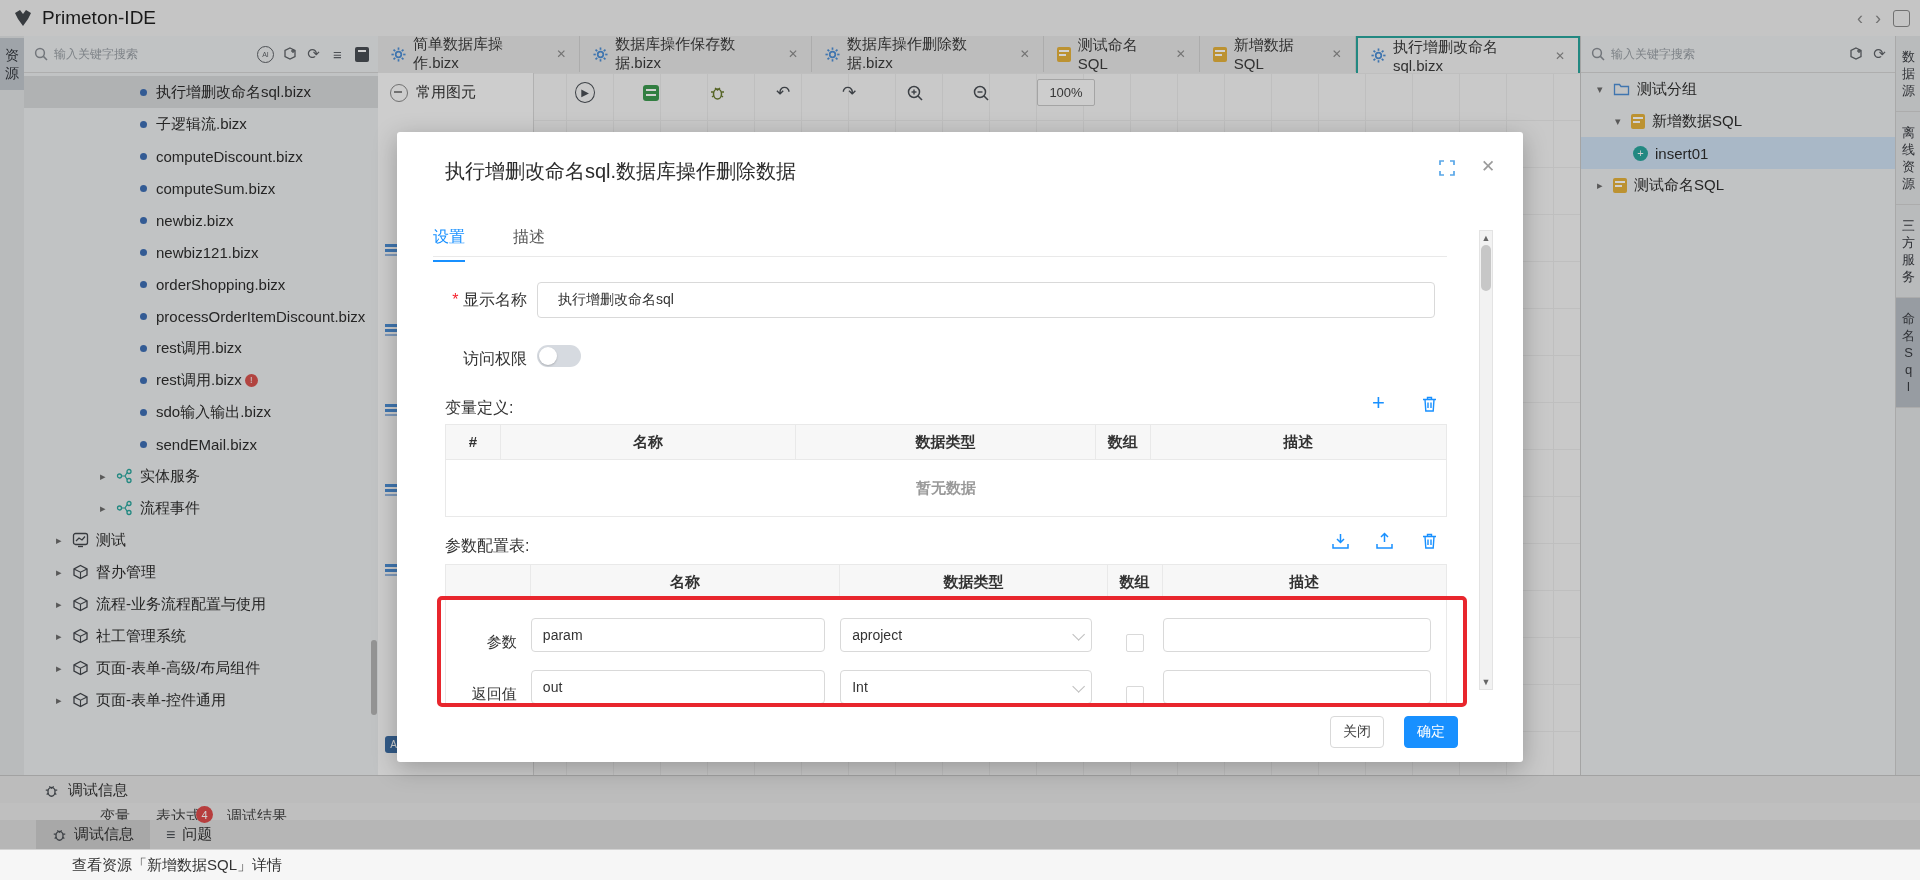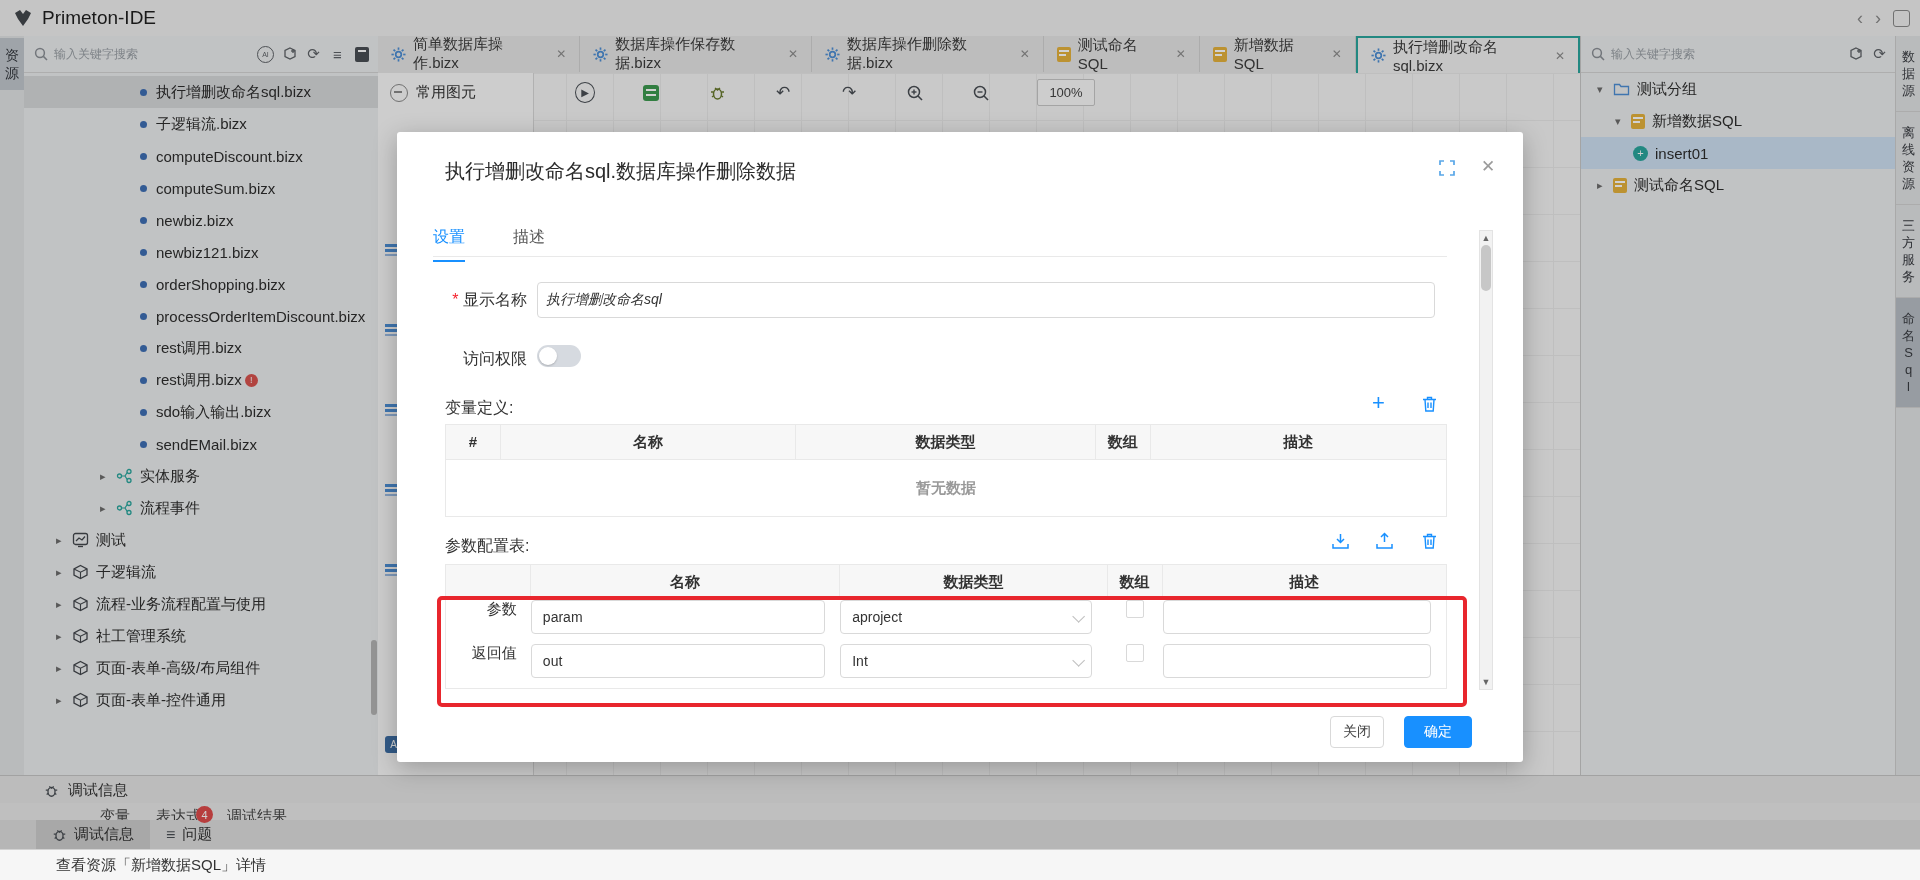--- a/index.html
+++ b/index.html
@@ -79,55 +79,55 @@
 
   
   #strip1{left:0;top:775px;width:1920px;height:28px;background:#e6e6e6;border-top:1px solid #c6c6c6;border-bottom:1px solid #cccccc;display:flex;align-items:center;font-size:15px;color:#333;}
   #strip2{left:0;top:803px;width:1920px;height:17px;background:#e9e9e9;overflow:hidden;display:flex;gap:26px;font-size:15px;color:#444;border-bottom:1px solid #d2d2d2;}
   #strip2 span{line-height:26px;}
   #strip3{left:0;top:820px;width:1920px;height:29px;background:#dedede;display:flex;align-items:center;font-size:15px;color:#333;}
   .dbg-tab{height:29px;display:flex;align-items:center;gap:7px;padding:0 16px;}
   .dbg-tab.active{background:#cdcdcd;}
   #badge4{left:196px;top:806px;width:17px;height:17px;border-radius:50%;background:#e04b4b;color:#fff;font-size:11px;display:flex;align-items:center;justify-content:center;z-index:20;}
   #statusbar{left:0;top:849px;width:1920px;height:31px;background:#f6f6f6;border-top:1px solid #d2d2d2;display:flex;align-items:center;z-index:60;font-size:15px;color:#333;}
-  #statusbar span{margin-left:56px;}
+  #statusbar span{margin-left:72px;}
 
   
   #mask{left:0;top:0;width:1920px;height:849px;background:rgba(0,0,0,0.18);z-index:50;}
   #modal{left:397px;top:132px;width:1126px;height:630px;background:#fff;border-radius:3px;z-index:55;box-shadow:0 6px 24px rgba(0,0,0,.25);font-size:15px;color:#333;}
   #modal .mtitle{position:absolute;left:48px;top:26px;font-size:20px;color:#2b2b2b;}
   #m-expand{position:absolute;left:1042px;top:28px;width:16px;height:16px;}
   #m-close{position:absolute;left:1084px;top:24px;font-size:17px;color:#9b9b9b;}
   .mtabs{position:absolute;left:36px;top:95px;display:flex;gap:48px;font-size:16px;}
   .mtab{padding-bottom:12px;color:#555;}
   .mtab.active{color:#1890ff;border-bottom:2px solid #1890ff;}
   #mtabline{position:absolute;left:36px;top:124px;width:1014px;height:1px;background:#e9e9e9;}
   .flabel{position:absolute;width:110px;text-align:right;font-size:16px;color:#333;}
   .req::before{content:"* ";color:#f5222d;}
   .txtinput{position:absolute;height:36px;border:1px solid #d9d9d9;border-radius:4px;background:#fff;display:flex;align-items:center;box-sizing:border-box;font-size:14px;color:#333;}
-  .txtinput span{margin-left:8px;font-style:italic;}
+  .txtinput span{margin-left:20px;}
   .switch{position:absolute;width:44px;height:22px;background:#d6dae0;border-radius:11px;}
   .switch::after{content:"";position:absolute;left:2px;top:2px;width:18px;height:18px;border-radius:50%;background:#fff;box-shadow:0 1px 2px rgba(0,0,0,.2);}
   .seclabel{position:absolute;left:48px;font-size:16px;color:#333;}
   .blue-ic{position:absolute;width:19px;height:19px;color:#1890ff;}
   .mtable{position:absolute;left:48px;width:1002px;border:1px solid #e9e9e9;box-sizing:border-box;}
   .mthead{display:flex;background:#f7f7f7;border-bottom:1px solid #e9e9e9;height:34px;align-items:center;font-weight:bold;font-size:15px;color:#333;}
   .mthead div{text-align:center;border-right:1px solid #e9e9e9;box-sizing:border-box;height:34px;line-height:34px;}
   .mthead div:last-child{border-right:none;}
   .emptyrow{height:56px;display:flex;align-items:center;justify-content:center;color:#999;font-size:15px;font-weight:bold;}
-  .prow{display:flex;height:44px;align-items:flex-start;}
+  .prow{display:flex;height:44px;align-items:flex-end;margin-top:8px;}
   .prow .plabel{width:85px;text-align:right;padding-right:14px;box-sizing:border-box;font-size:15px;color:#333;}
   .cellinput{height:34px;border:1px solid #d9d9d9;border-radius:4px;background:#fff;display:flex;align-items:center;box-sizing:border-box;font-size:14px;color:#333;position:relative;}
   .cellinput span{margin-left:11px;}
   .chev{position:absolute;right:10px;top:13px;width:8px;height:8px;border-right:1.6px solid #bfbfbf;border-bottom:1.6px solid #bfbfbf;transform:rotate(45deg) translateY(-3px);}
   .cbx{width:16px;height:16px;border:1px solid #d9d9d9;border-radius:2px;background:#fff;}
   #redbox{position:absolute;left:40px;top:464px;width:1022px;height:103px;border:4px solid #e8262d;border-radius:5px;z-index:70;pointer-events:none;}
   .mbtn{position:absolute;height:32px;border-radius:4px;font-size:14px;display:flex;align-items:center;justify-content:center;box-sizing:border-box;}
   #btn-close{left:933px;top:584px;width:54px;border:1px solid #d9d9d9;background:#fff;color:#444;}
-  #btn-ok{left:1007px;top:584px;width:68px;background:#1890ff;color:#fff;border:1px solid #1890ff;}
+  #btn-ok{left:1007px;top:584px;width:54px;background:#1890ff;color:#fff;border:1px solid #1890ff;}
   #mscroll{position:absolute;left:1082px;top:98px;width:14px;height:460px;background:#f2f2f2;border:1px solid #e3e3e3;box-sizing:border-box;}
   #mscroll .arr{position:absolute;left:0;width:12px;text-align:center;font-size:9px;color:#666;}
   #mscroll .thumb{position:absolute;left:1px;top:14px;width:10px;height:46px;background:#c7c7c7;border-radius:5px;}
   svg{display:block;}
 </style>
 </head>
 <body>
 
 <div id="stage">
 
@@ -261,21 +261,21 @@
           <span>测试</span>
         </div>
         <div class="trow lvl0">
           <span class="caret">▸</span>
           <span>
             <svg class="tic" viewBox="0 0 17 16">
               <path d="M8.5 1.5 L15 5 V11 L8.5 14.5 L2 11 V5 Z" fill="none" stroke="#44484e" stroke-width="1.3"></path>
               <path d="M2 5 L8.5 8.2 L15 5 M8.5 8.2 V14.5" fill="none" stroke="#44484e" stroke-width="1.1"></path>
             </svg>
           </span>
-          <span>子逻辑流</span>
+          <span>督办管理</span>
         </div>
         <div class="trow lvl0">
           <span class="caret">▸</span>
           <span>
             <svg class="tic" viewBox="0 0 17 16">
               <path d="M8.5 1.5 L15 5 V11 L8.5 14.5 L2 11 V5 Z" fill="none" stroke="#44484e" stroke-width="1.3"></path>
               <path d="M2 5 L8.5 8.2 L15 5 M8.5 8.2 V14.5" fill="none" stroke="#44484e" stroke-width="1.1"></path>
             </svg>
           </span>
           <span>流程-业务流程配置与使用</span>

